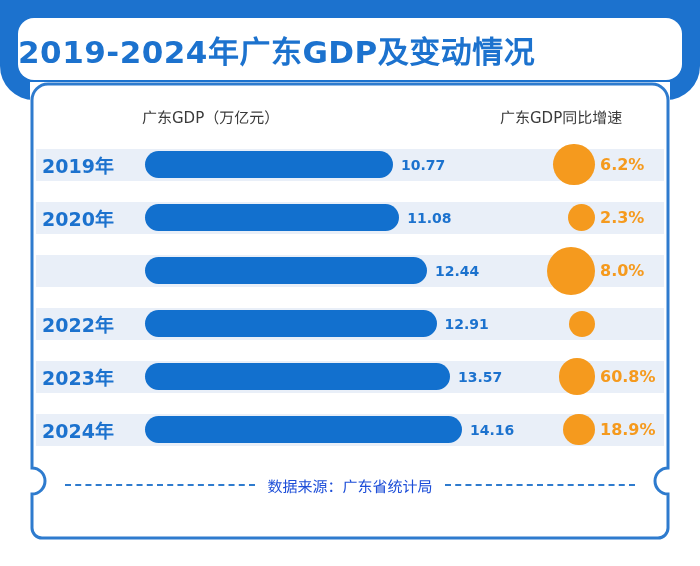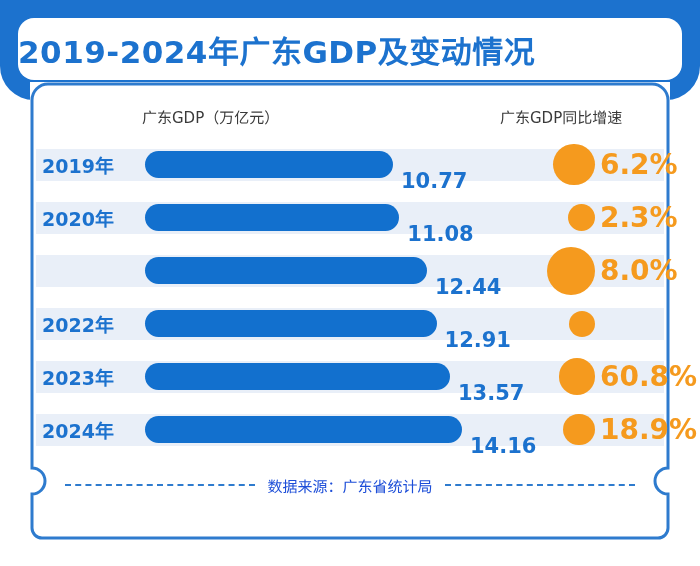--- a/index.html
+++ b/index.html
@@ -126,44 +126,44 @@
   .bar {
     position: absolute;
     left: 115px;
     top: 13px;
     height: 27px;
     background: #1270CE;
     border-radius: 14px;
   }
   .bar-value {
     position: absolute;
-    top: 16px;
+    top: 0;
     height: 53px;
     display: flex;
     align-items: center;
     color: #1C72CE;
-    font-size: 21px;
+    font-size: 14px;
     font-weight: bold;
     white-space: nowrap;
     font-family: "DejaVu Sans", "Liberation Sans", sans-serif;
   }
   .circle {
     position: absolute;
     background: #F59A1E;
     border-radius: 50%;
   }
   .pct-value {
     position: absolute;
     left: 570px;
     top: 0;
     height: 53px;
     display: flex;
     align-items: center;
     color: #F59A1E;
-    font-size: 28px;
+    font-size: 16px;
     font-weight: bold;
     white-space: nowrap;
     font-family: "DejaVu Sans", "Liberation Sans", sans-serif;
   }
 
   
   #footer {
     position: absolute;
     left: 0;
     top: 386px;

